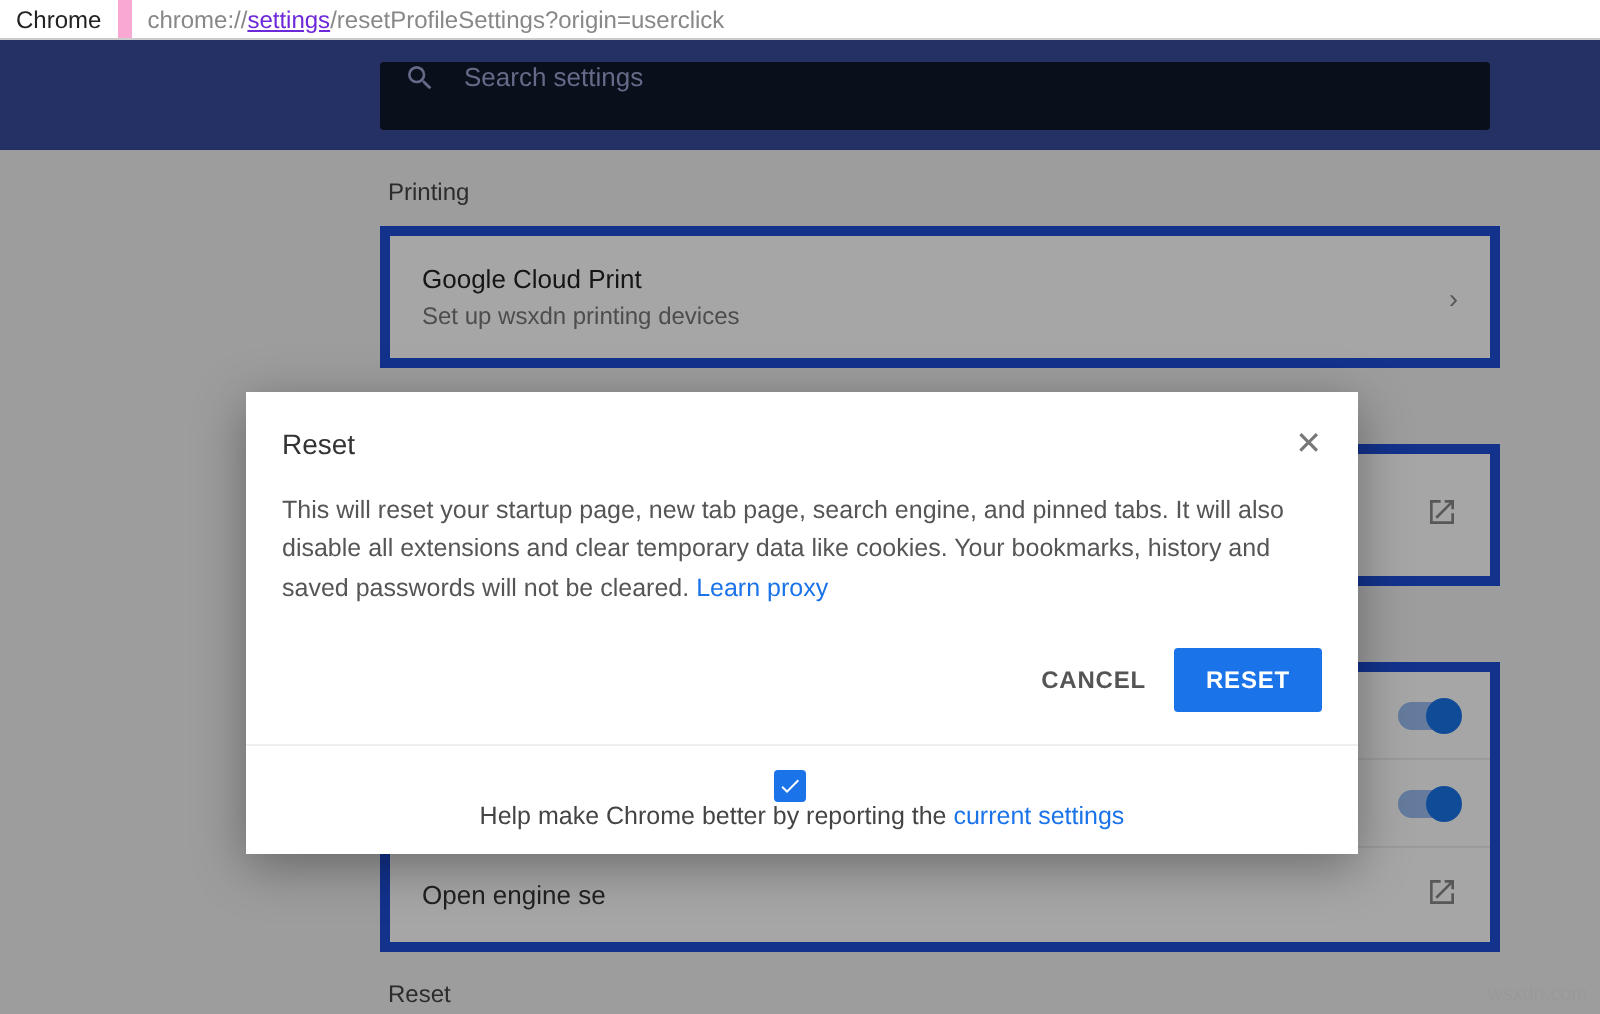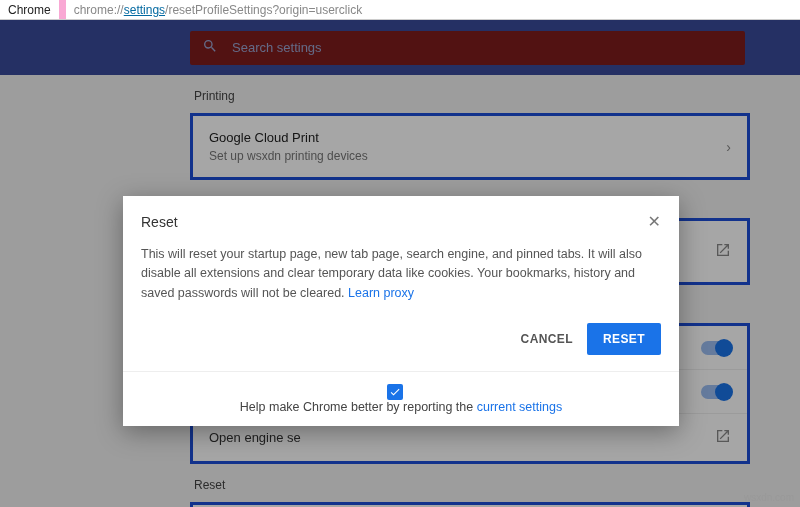--- a/index.html
+++ b/index.html
@@ -2,36 +2,36 @@
 <html><head>
 <meta charset="utf-8">
 <style>
   * { box-sizing: border-box; margin: 0; padding: 0; font-family: Arial, Helvetica, sans-serif; }
   body { width: 800px; height: 507px; background: #f1f1f1; overflow: hidden; position: relative; }
 
   
   .omnibox-row { display:flex; align-items:center; height:20px; background:#fff; border-bottom:1px solid #ccc; font-size:12px; }
   .omnibox-label { padding:0 8px; color:#222; border-right:7px solid #f9a8d4; height:100%; display:flex; align-items:center; }
   .omnibox-url { padding:0 8px; color:#888; }
-  .omnibox-url .bold { color:#0369a1;text-decoration:underline; }
+  .omnibox-url .bold { color:#6d28d9;text-decoration:underline; }
 
   
   .header { height:55px; background:#3a4a9a; display:flex; align-items:center; }
-  .search-box { margin-left:190px; width:555px; height:34px; background:#7f1d1d; display:flex; align-items:center; padding:0 12px; border-radius:2px; }
+  .search-box { margin-left:190px; width:555px; height:34px; background:#0f172a; display:flex; padding:0 12px; border-radius:2px; }
   .search-box svg { width:16px; height:16px; fill:#9aa4d0; }
   .search-box .ph { margin-left:14px; color:#9aa4d0; font-size:13px; }
 
   
   .dim { position:absolute; inset:0; top:20px; background:rgba(0,0,0,0.35); pointer-events:none; }
 
   .content { position:absolute; left:190px; top:75px; width:560px; }
 
   .section-label { font-size:12px; color:#444; margin:14px 0 10px 4px; }
 
-  .card { background:#fff; border:3px solid #1d4ed8; }
+  .card { background:#fff; border:5px solid #1d4ed8; }
   .row { display:flex; align-items:center; padding:14px 16px; font-size:13px; color:#333; position:relative; }
   .row + .row { border-top:1px solid #eee; }
   .row .title { font-size:13px; color:#222; }
   .row .sub { font-size:12px; color:#777; margin-top:4px; }
   .row .chev { margin-left:auto; color:#888; font-size:14px; }
   .row .ext-icon { margin-left:auto; }
   .ext-icon svg { width:16px; height:16px; fill:#888; }
 
   .toggle { margin-left:auto; width:30px; height:14px; background:#9bbdf2; border-radius:8px; position:relative; }
   .toggle::after { content:""; position:absolute; right:-2px; top:-2px; width:18px; height:18px; background:#1a73e8; border-radius:50%; }

